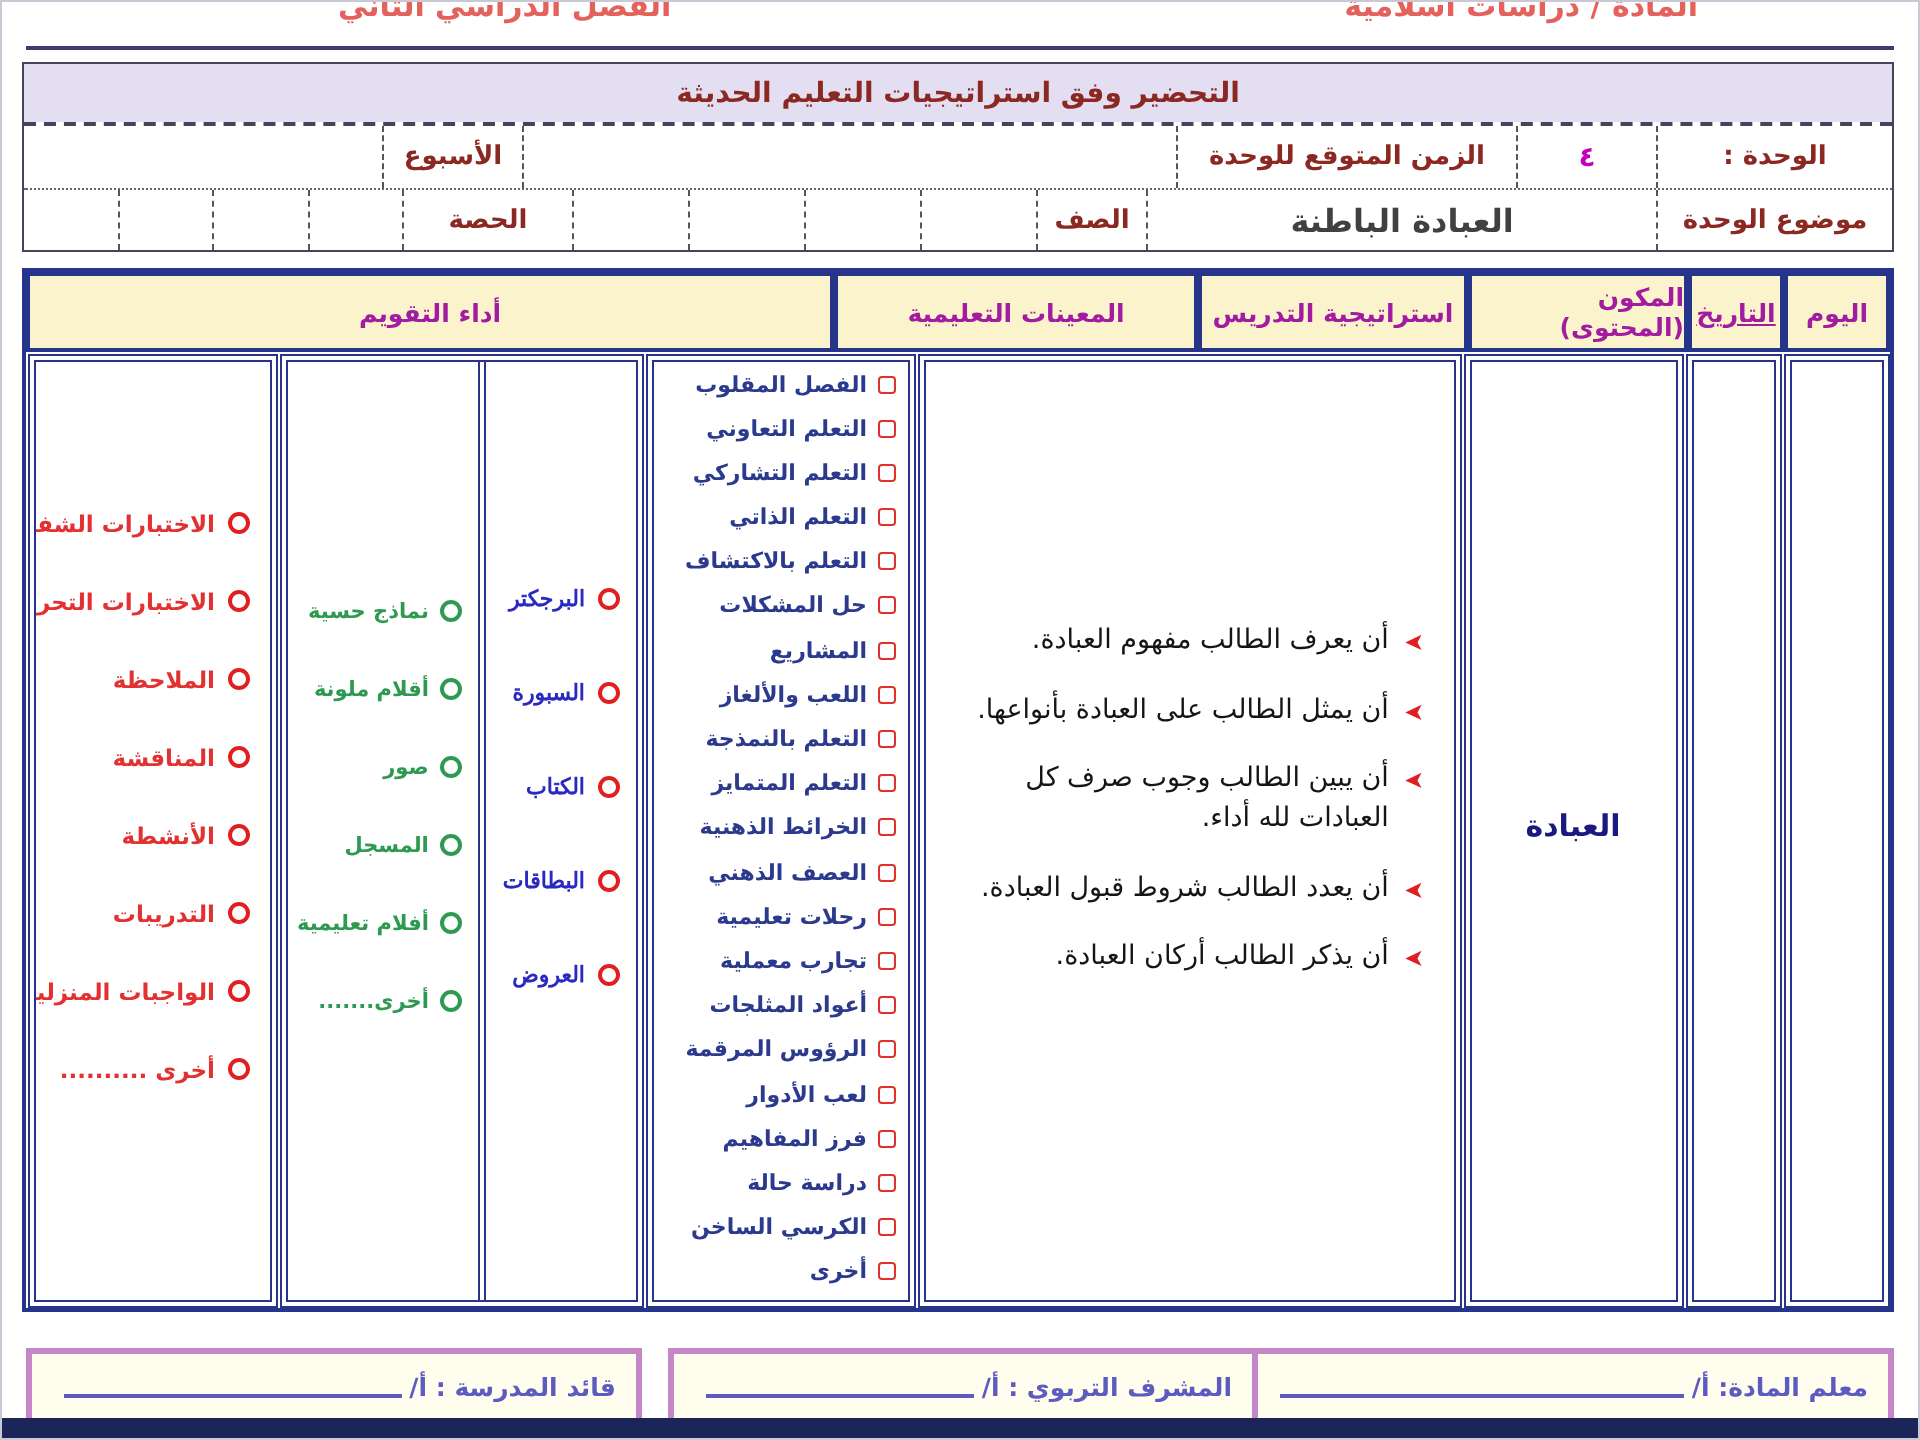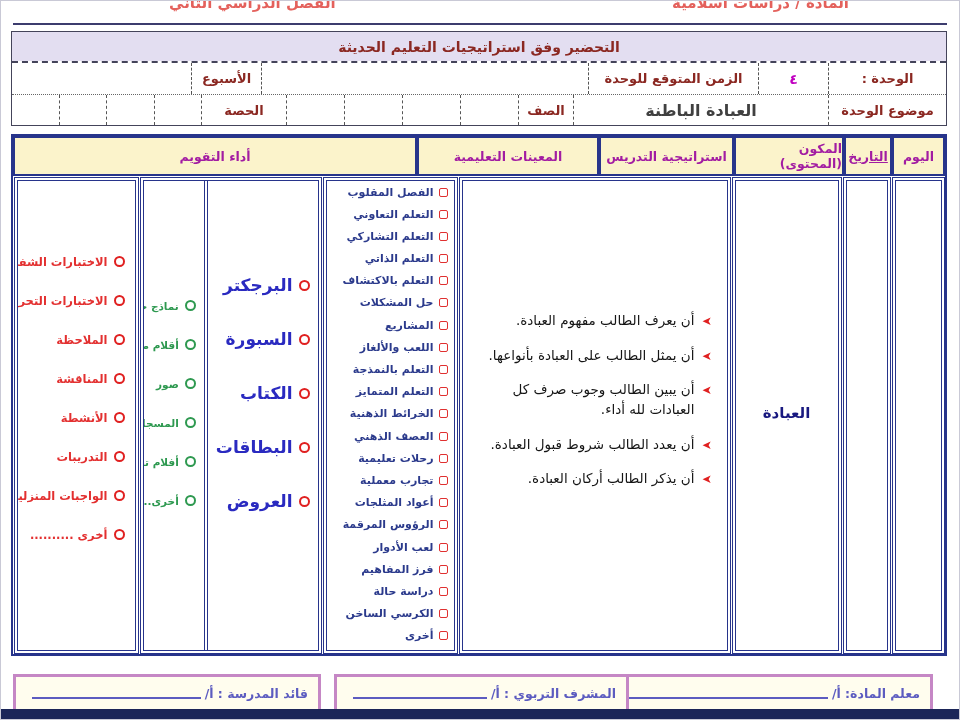--- a/index.html
+++ b/index.html
@@ -60,35 +60,35 @@
 
   
   .aids-wrap { height:100%; display:flex; }
   .aids-col { flex:1; display:flex; flex-direction:column; justify-content:center; padding:6px 8px; }
   .aids-col.blue { border-left:4px double #27348b; gap:34px; padding-bottom:50px; }
   .aids-col.green { gap:27px; padding-bottom:30px; }
   .aid-item { display:flex; align-items:center; gap:6px; }
   .circ-ic { width:11px; height:11px; border-radius:50%; background:#fff; flex:0 0 auto; }
   .circ-ic.red { border:2.5px solid #e02020; }
   .circ-ic.green { border:2.5px solid #2e9950; }
-  .aid-label-blue { color:#2a2ac0; font-weight:bold; font-size:17px; white-space:nowrap; }
+  .aid-label-blue { color:#2a2ac0; font-weight:bold; font-size:11px; white-space:nowrap;font-family:Liberation Serif, serif; }
   .aid-label-green { color:#2e9950; font-weight:bold; font-size:10.5px; white-space:nowrap; }
 
   
   .eval-list { list-style:none; height:100%; display:flex; flex-direction:column; justify-content:center;
     gap:25px; padding:6px 10px 40px 4px; }
   .eval-item { display:flex; align-items:center; gap:6px; }
   .eval-label { color:#e33030; font-weight:bold; font-size:11.5px; white-space:nowrap; }
 
   
   .sig-box { position:absolute; top:673px; height:38px; border:3px solid #c587c5; background:#fffdee;
     display:flex; align-items:center; padding:0 10px; }
   .sig-box .lbl { color:#5c5cc0; font-weight:bold; font-size:12.5px; white-space:nowrap; }
   .sig-line { flex:1; border-bottom:2px solid #5c5cc0; margin:10px 4px 0 6px; }
-  .sig-teacher { right:26px; width:326px; }
+  .sig-teacher { right:12px; width:326px; }
   .sig-supervisor { right:330px; width:295px; }
   .sig-principal { left:12px; width:308px; }
 
   .bottom-bar { position:absolute; left:0; right:0; bottom:0; height:10px; background:#1b2558; }
 </style>
 </head>
 <body>
 
 <div class="page">
 

